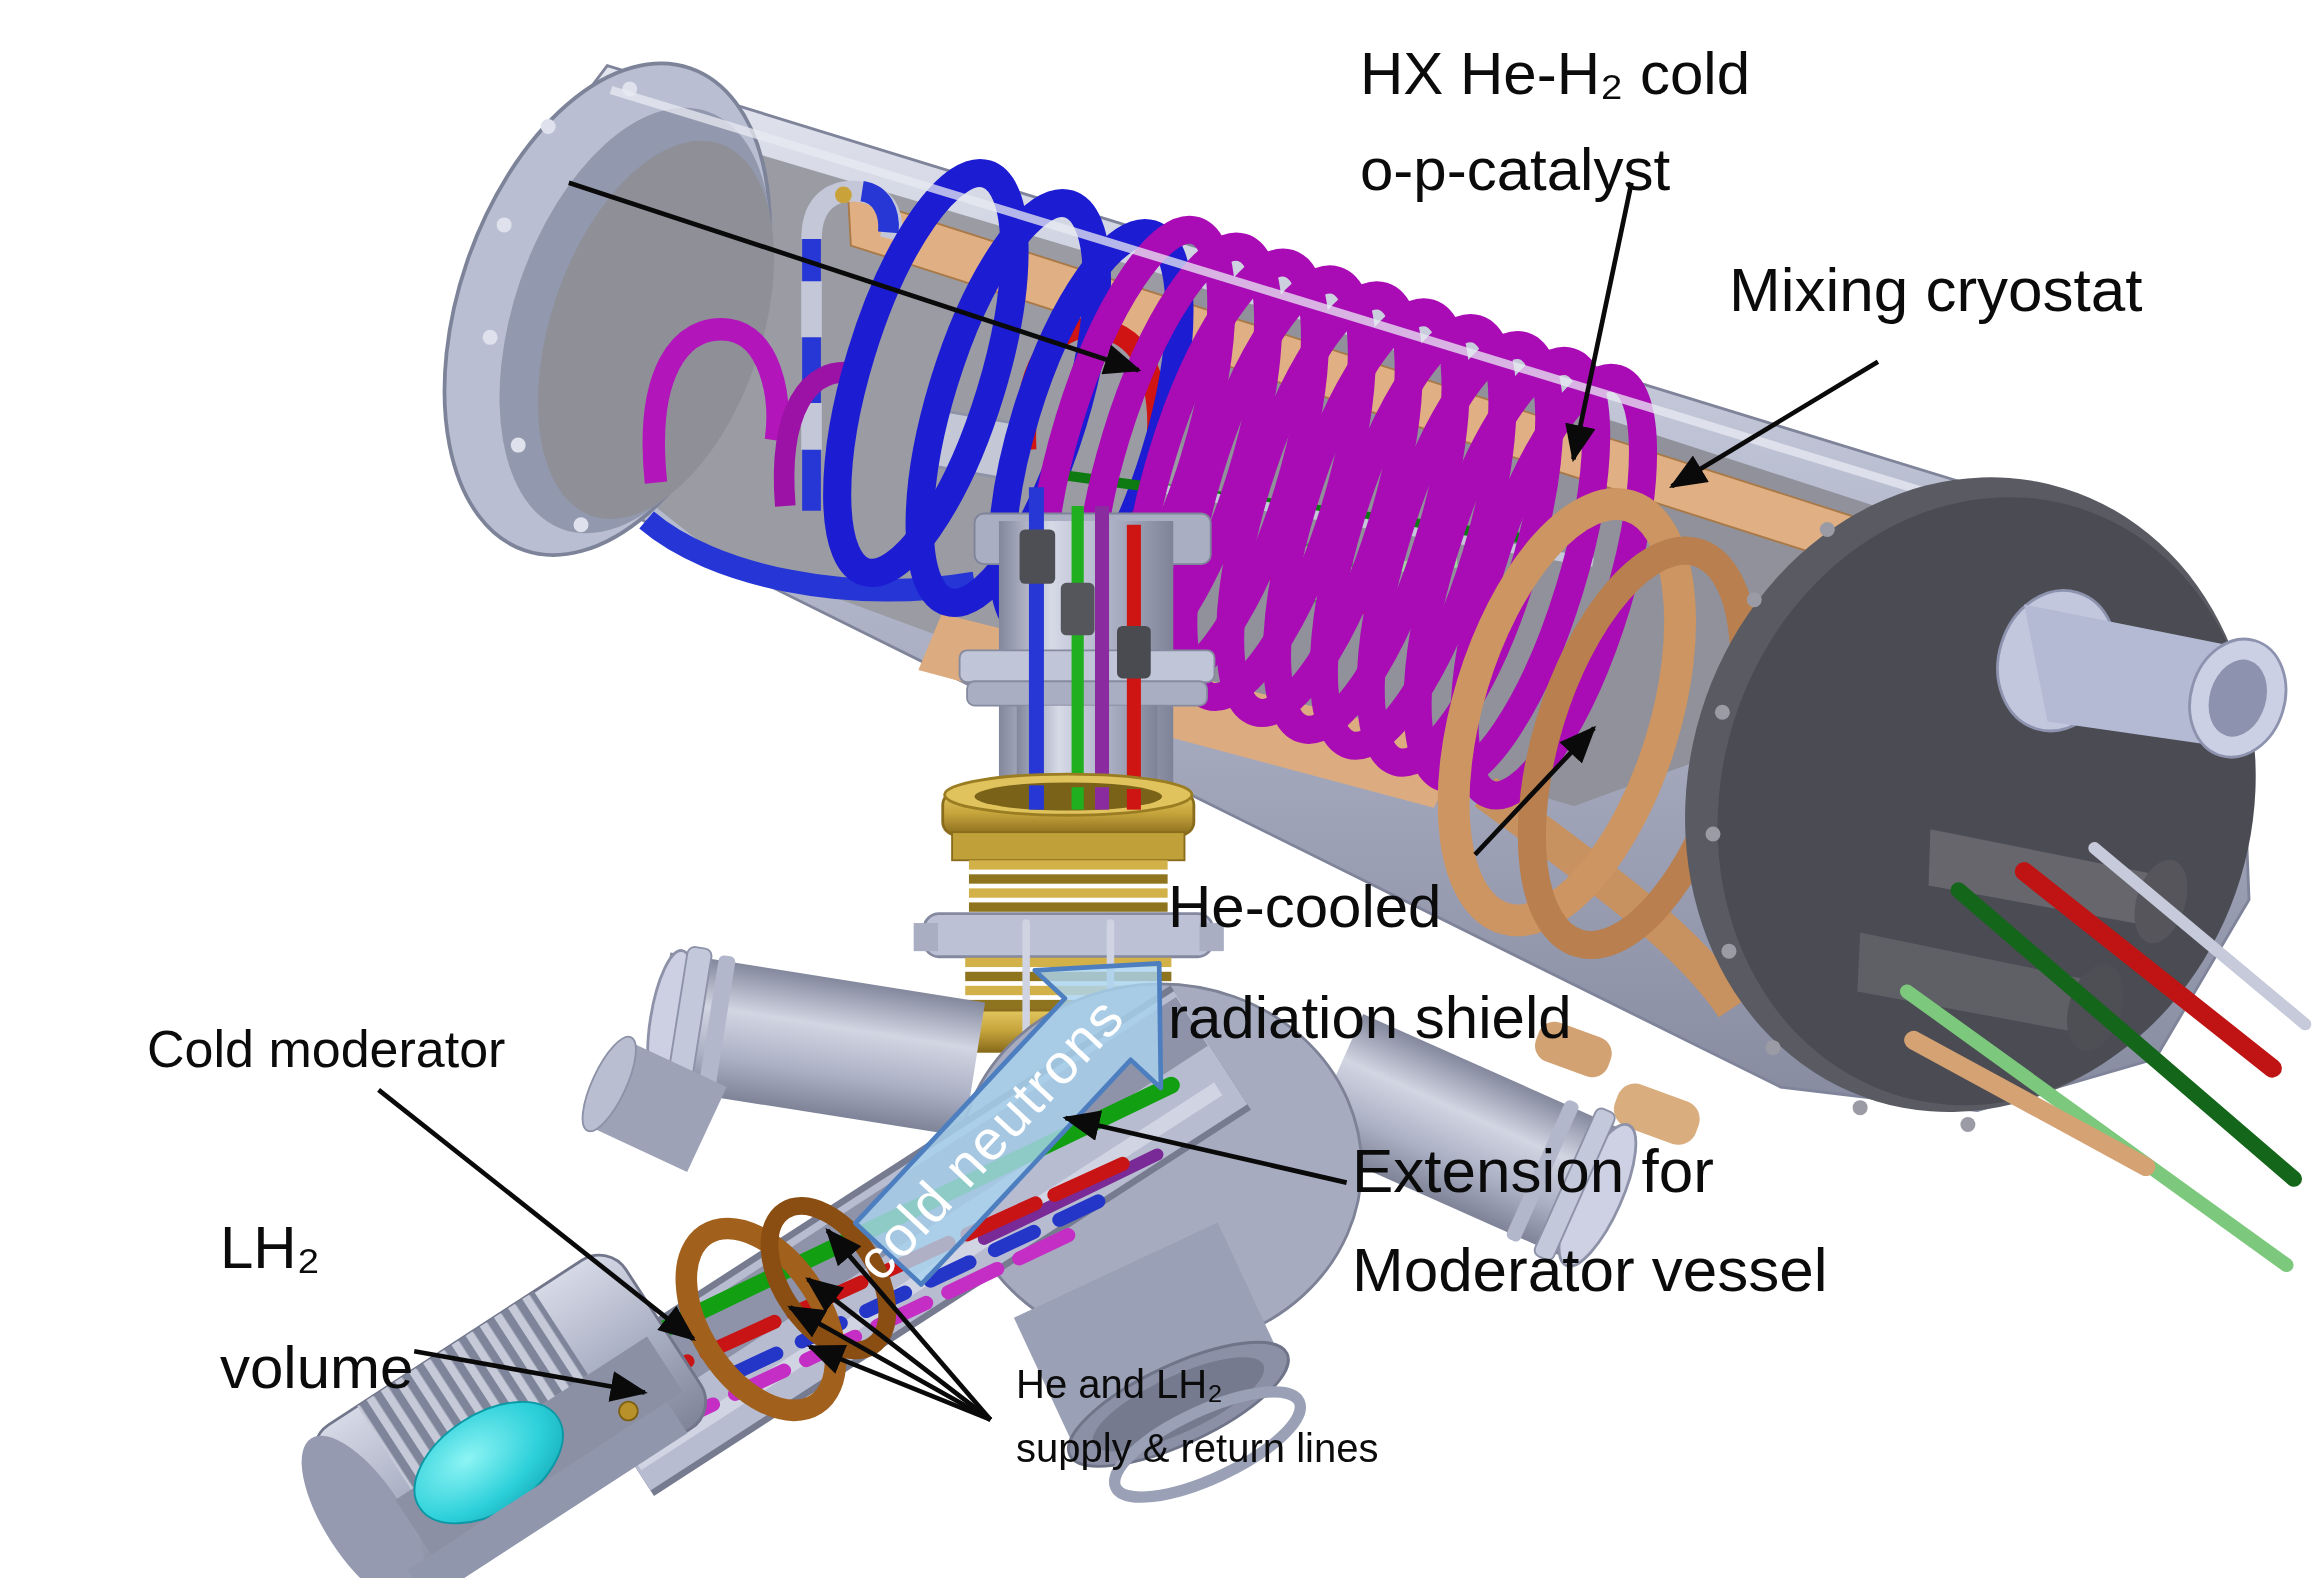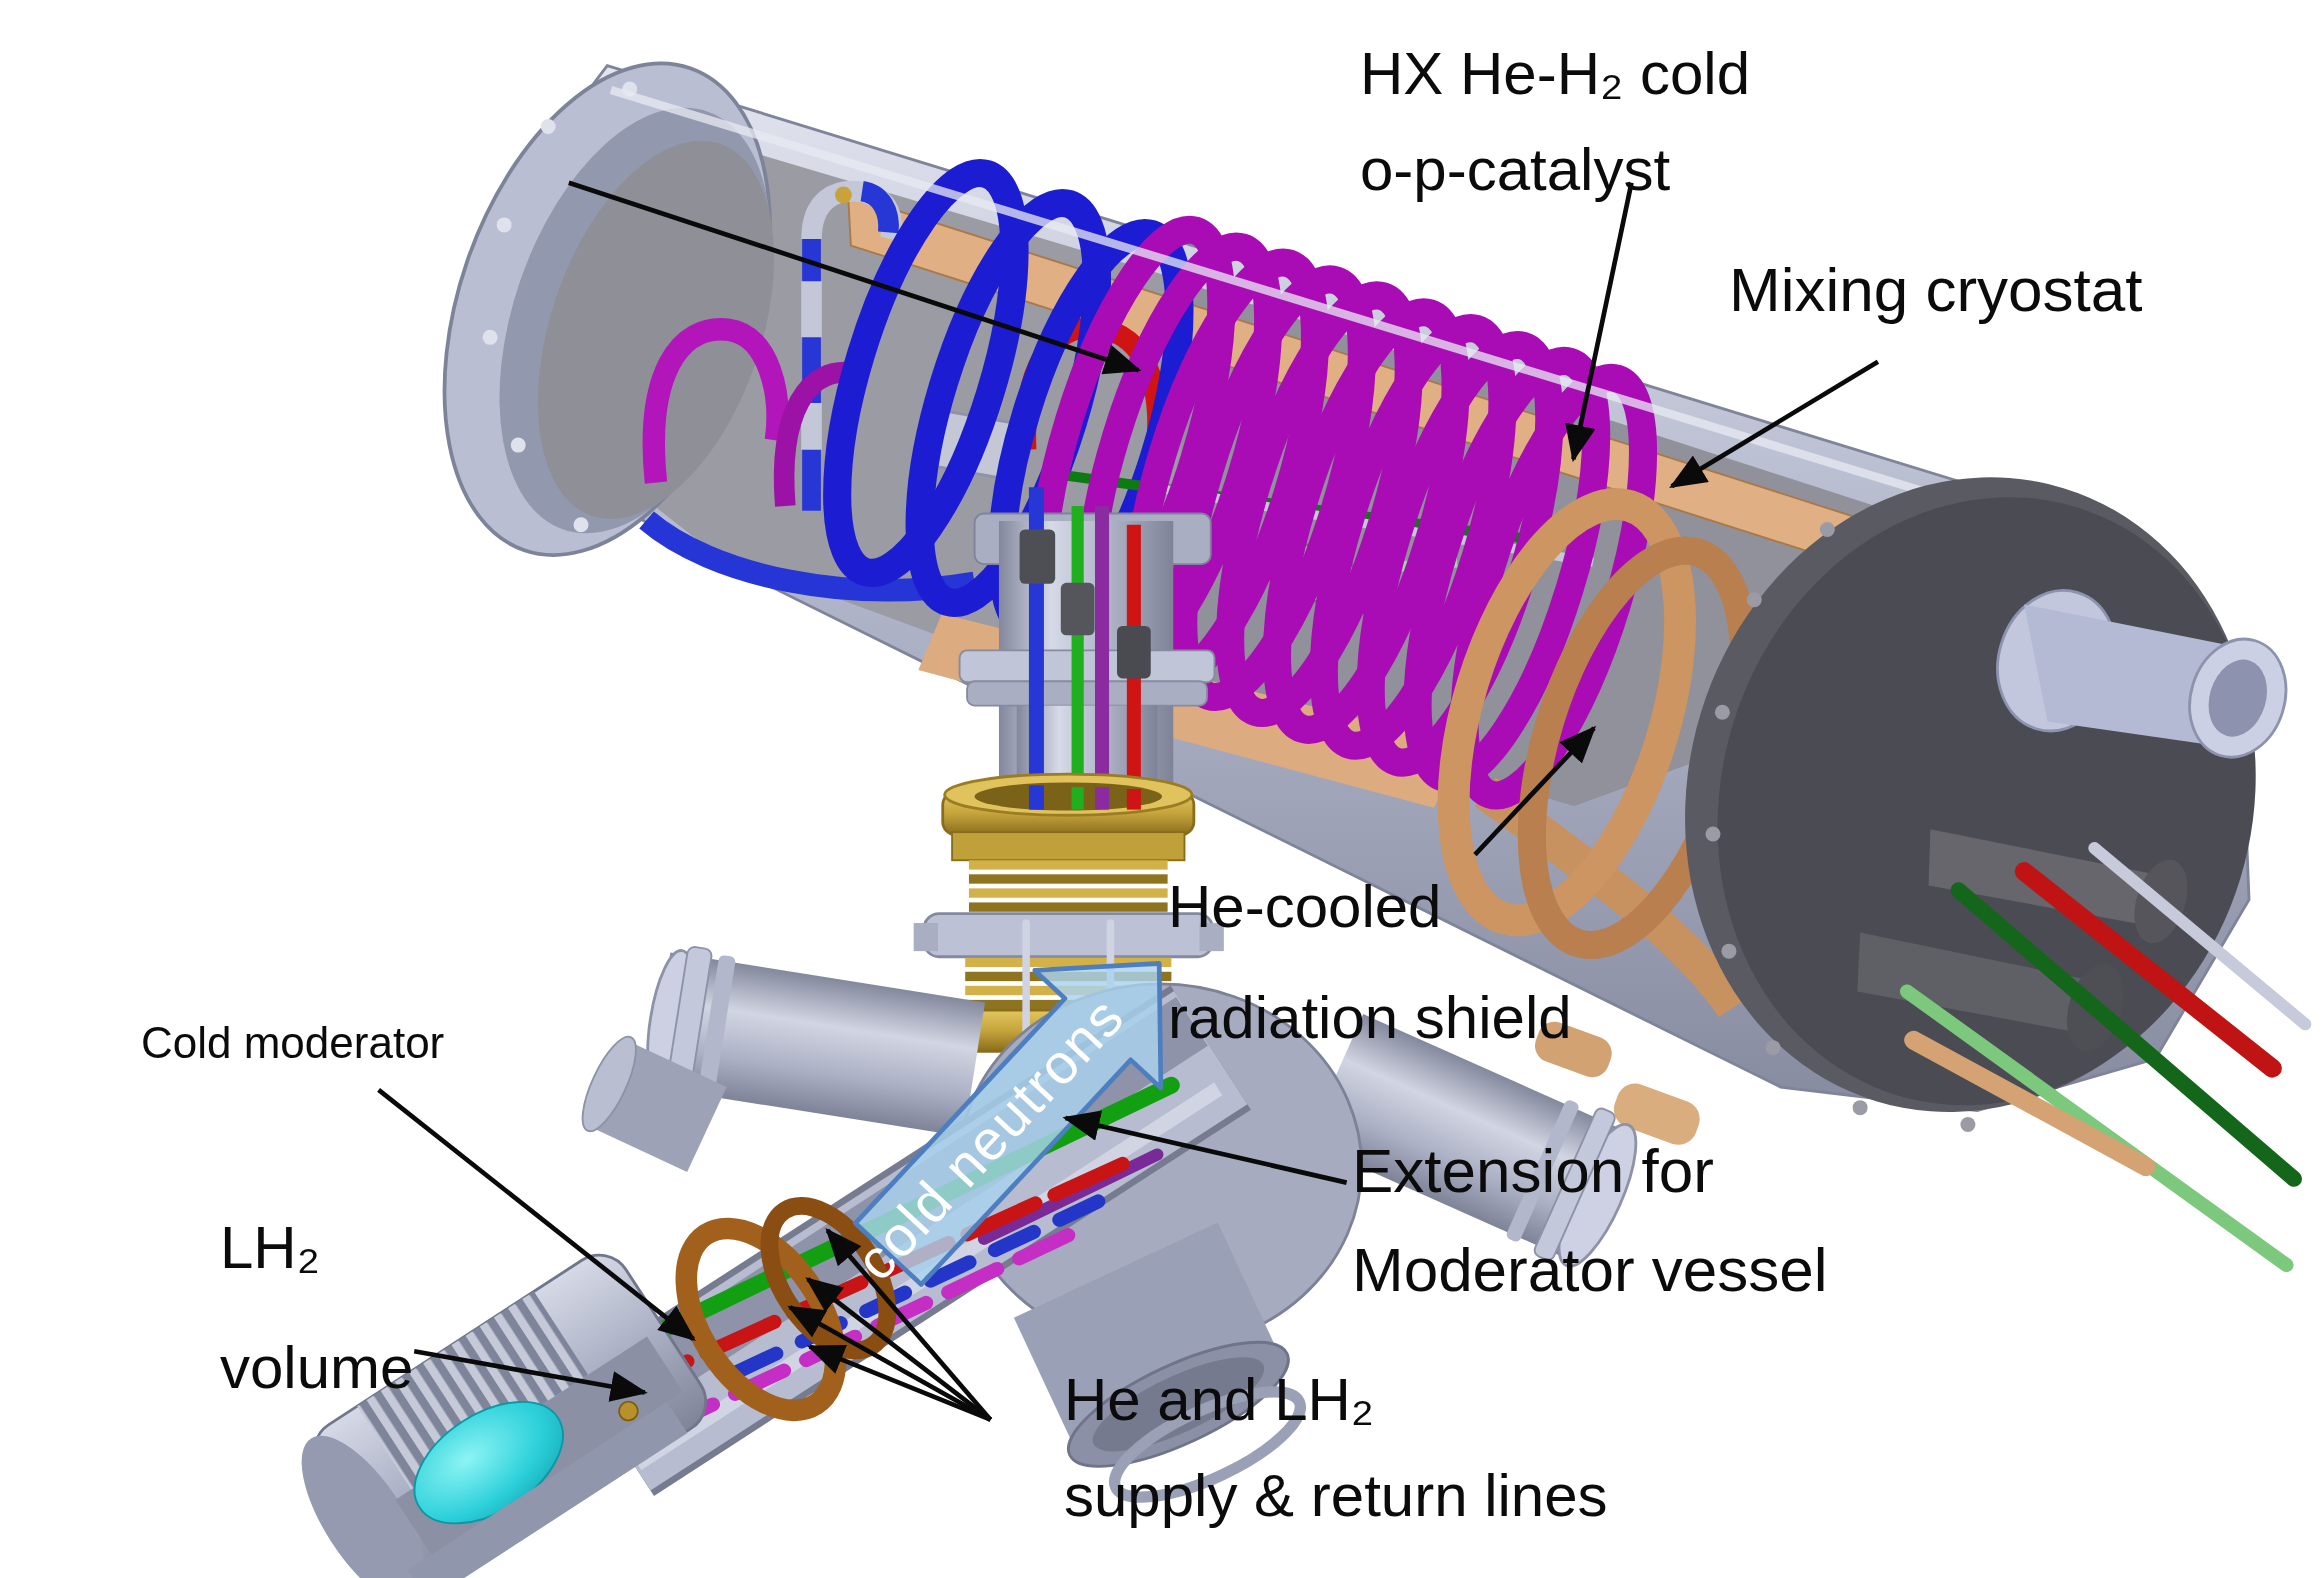--- a/index.html
+++ b/index.html
@@ -278,21 +278,21 @@
         <line x1="1057" y1="1515" x2="843" y2="1395" stroke="#0a0a0a" stroke-width="5" marker-end="url(#ah)"></line>
         <line x1="1057" y1="1515" x2="864" y2="1437" stroke="#0a0a0a" stroke-width="5" marker-end="url(#ah)"></line>
         <line x1="1437" y1="1262" x2="1137" y2="1193" stroke="#0a0a0a" stroke-width="5" marker-end="url(#ah)"></line>
       </g>
 </svg>
     <div class="label" style="left: 1360px; top: 26px; font-size: 60px; line-height: 1.6;">HX He-H₂ cold
 o-p-catalyst</div>
     <div class="label bold" style="left: 1729px; top: 240px; font-size: 62px; line-height: 1.6;">Mixing cryostat</div>
     <div class="label" style="left: 1168px; top: 851px; font-size: 60px; line-height: 1.85;">He-cooled
 radiation shield</div>
-    <div class="label" style="left: 141px; top: 1008px; font-size: 44px; line-height: 1.6;">Cold moderator</div>
+    <div class="label" style="left: 147px; top: 1008px; font-size: 52px; line-height: 1.6;">Cold moderator</div>
     <div class="label" style="left: 220px; top: 1188px; font-size: 60px; line-height: 2;">LH₂
 volume</div>
-    <div class="label" style="left: 1064px; top: 1352px; font-size: 60px; line-height: 1.6;">He and LH₂
+    <div class="label" style="left: 1016px; top: 1352px; font-size: 40px; line-height: 1.6;">He and LH₂
 supply &amp; return lines</div>
     <div class="label bold" style="left: 1352px; top: 1121px; font-size: 62px; line-height: 1.6;">Extension for
 Moderator vessel</div>
   </div>
 
 
 </body></html>

